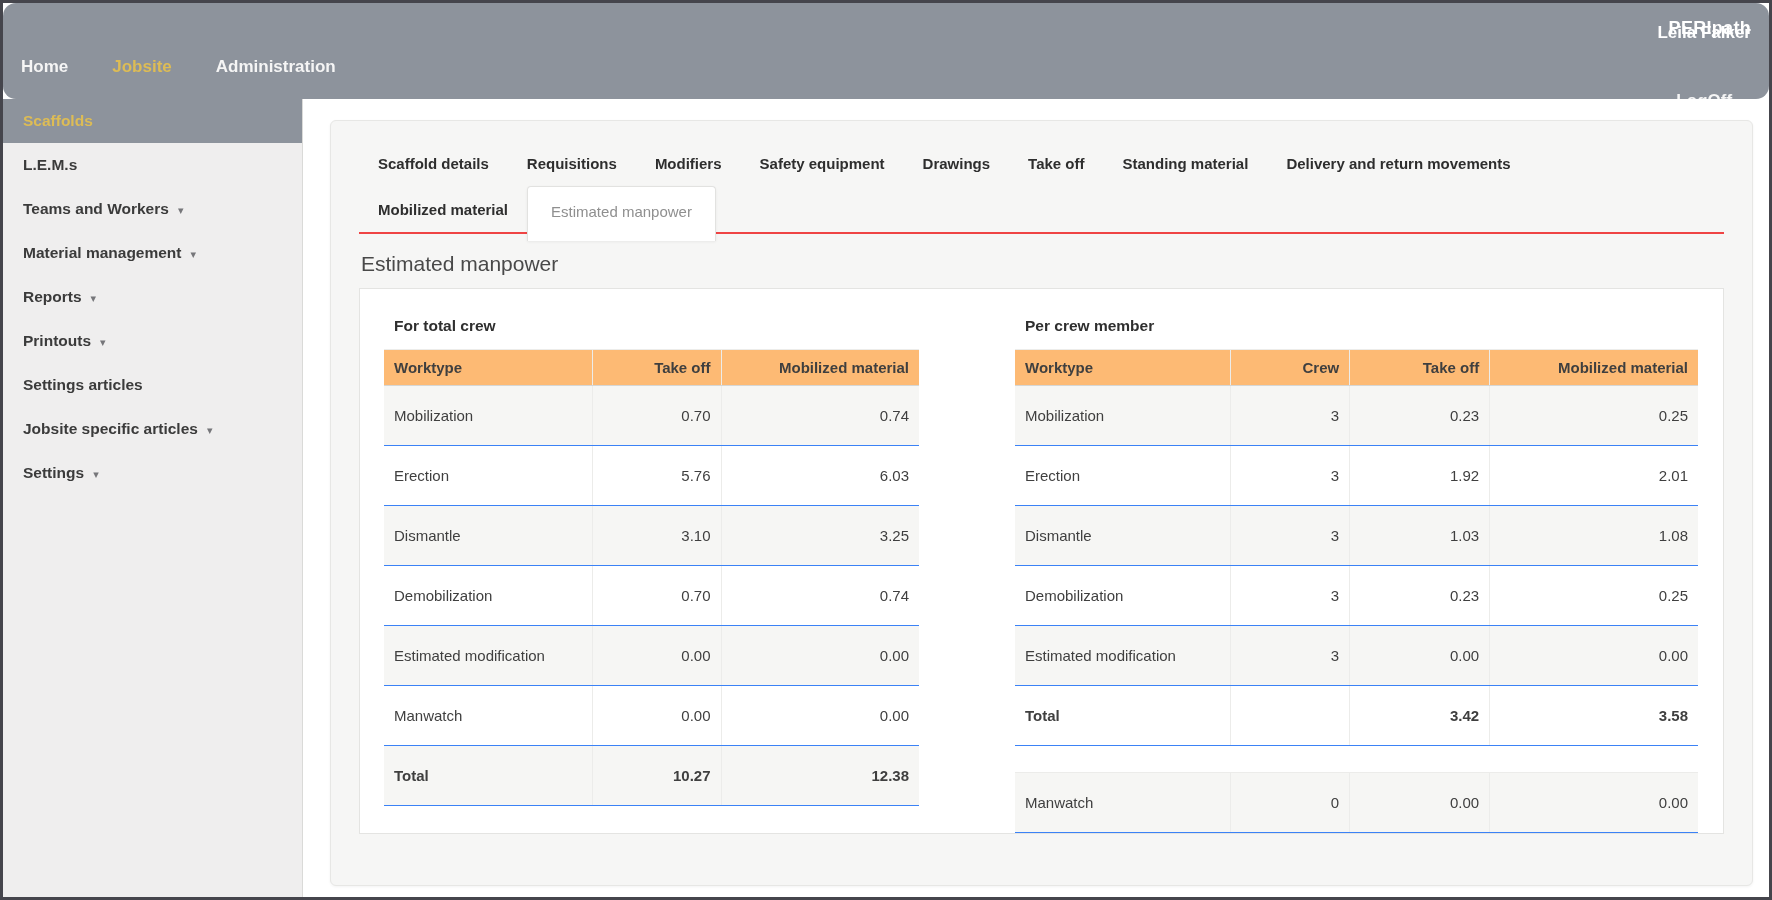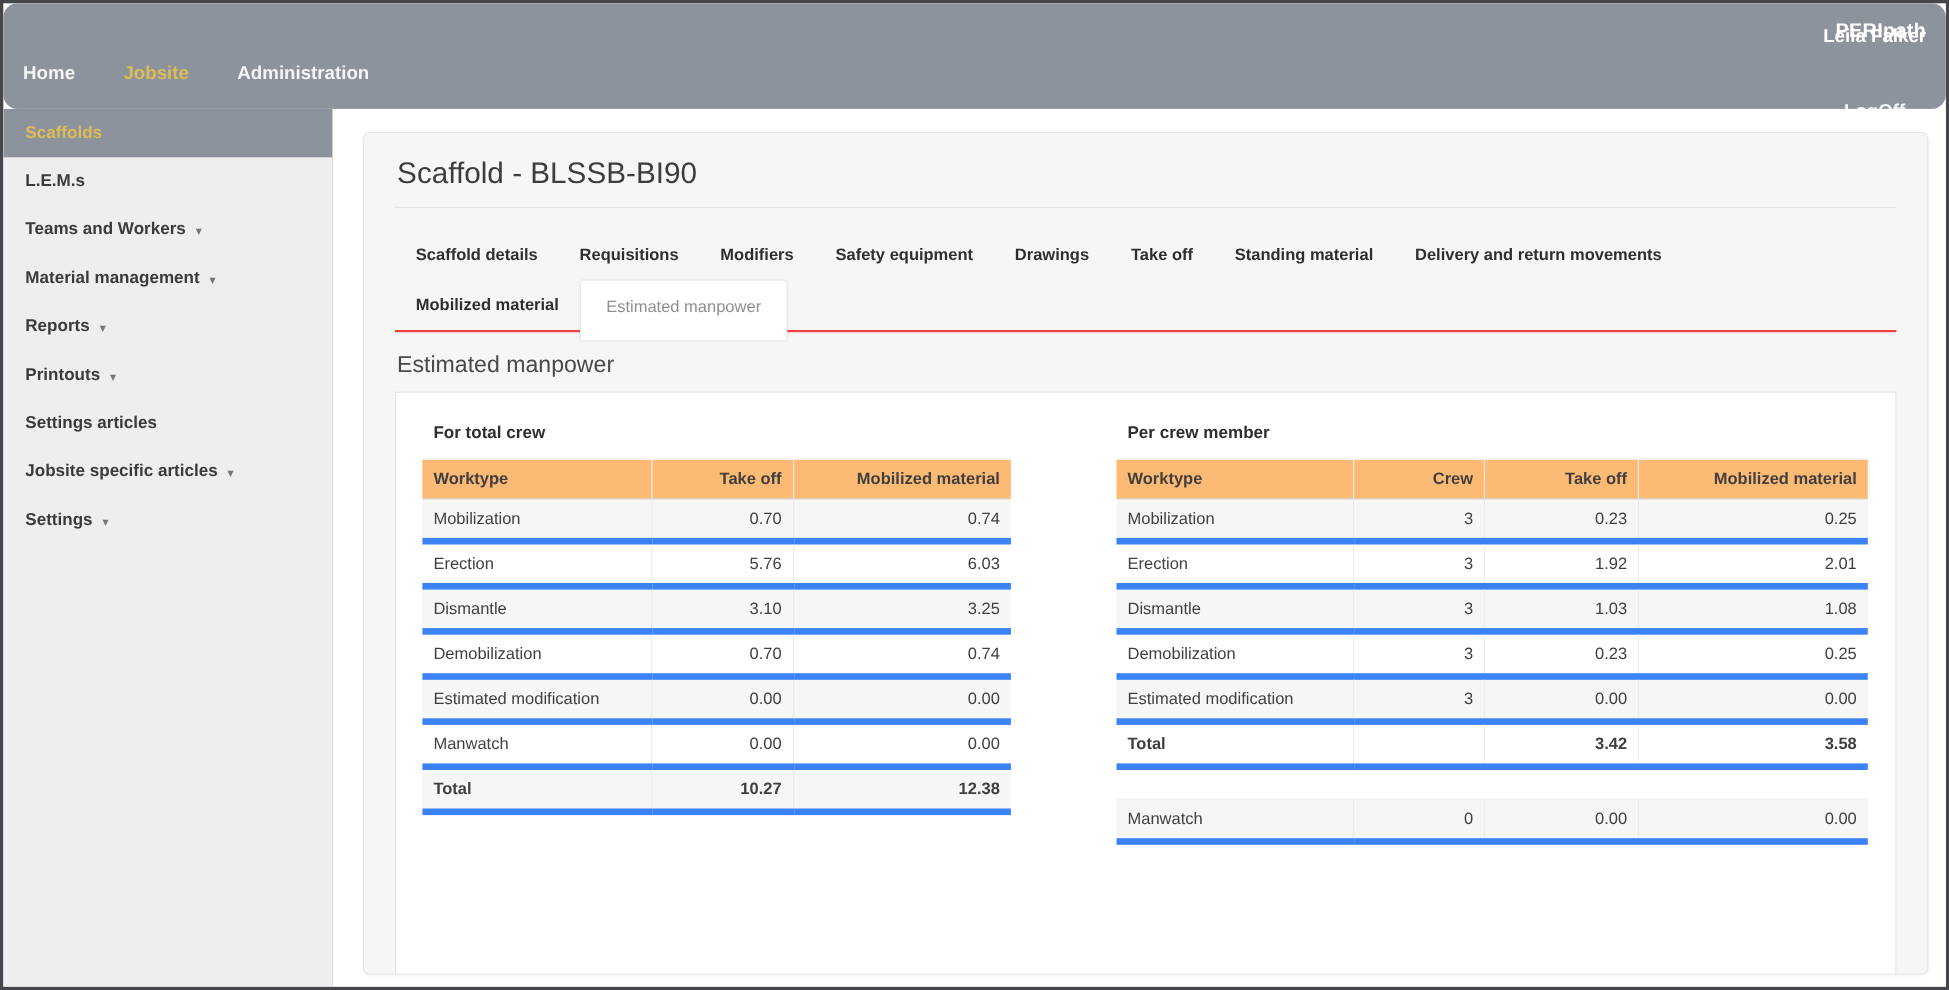--- a/index.html
+++ b/index.html
@@ -48,21 +48,21 @@
            padding:26px 24px; display:flex; gap:96px; }
   .table-block { flex:0 0 auto; }
   .table-block.tb-left { width:535px; }
   .table-block.tb-right { width:683px; }
   .table-title { font-size:15.5px; font-weight:bold; color:#2f2f2f; margin:2px 0 14px 10px; }
   table.data { width:100%; border-collapse:collapse; font-size:15px; color:#3f3f3f;
                border-top:1px solid #ececea; table-layout:fixed; }
   table.data th { font-weight:bold; text-align:right; padding:9px 10px;
                   border-bottom:1px solid #d6d6d4; border-left:1px solid #ececea; background:#fdba74; }
   table.data th:first-child { text-align:left; border-left:none; }
-  table.data td { text-align:right; padding:9px 10px; border-bottom:6px solid #3b82f6;
+  table.data td { text-align:right; padding:21px 10px; border-bottom:1px solid #3b82f6;
                   border-left:1px solid #ececea; background:#ffffff; }
   table.data td:first-child { text-align:left; border-left:none; }
   table.data tr.shaded td { background:#f6f6f4; }
   table.data tr.total td { font-weight:bold; }
   .manwatch-gap { height:26px; }
 </style>
 </head>
 <body>
 
 <div class="screen">
@@ -118,21 +118,20 @@
         </div>
         <div class="side-item">
           <span class="side-label">Settings</span>
           <span class="chev">▾</span>
         </div>
       </aside>
 
     <main class="main">
       <div class="card">
 
-        <h1 class="page-title">Scaffold - BLSSB-BI90</h1>
 
         <div class="tabs">
           <div class="tab-row">
               <div class="tab">Scaffold details</div>
               <div class="tab">Requisitions</div>
               <div class="tab">Modifiers</div>
               <div class="tab">Safety equipment</div>
               <div class="tab">Drawings</div>
               <div class="tab">Take off</div>
               <div class="tab">Standing material</div>

